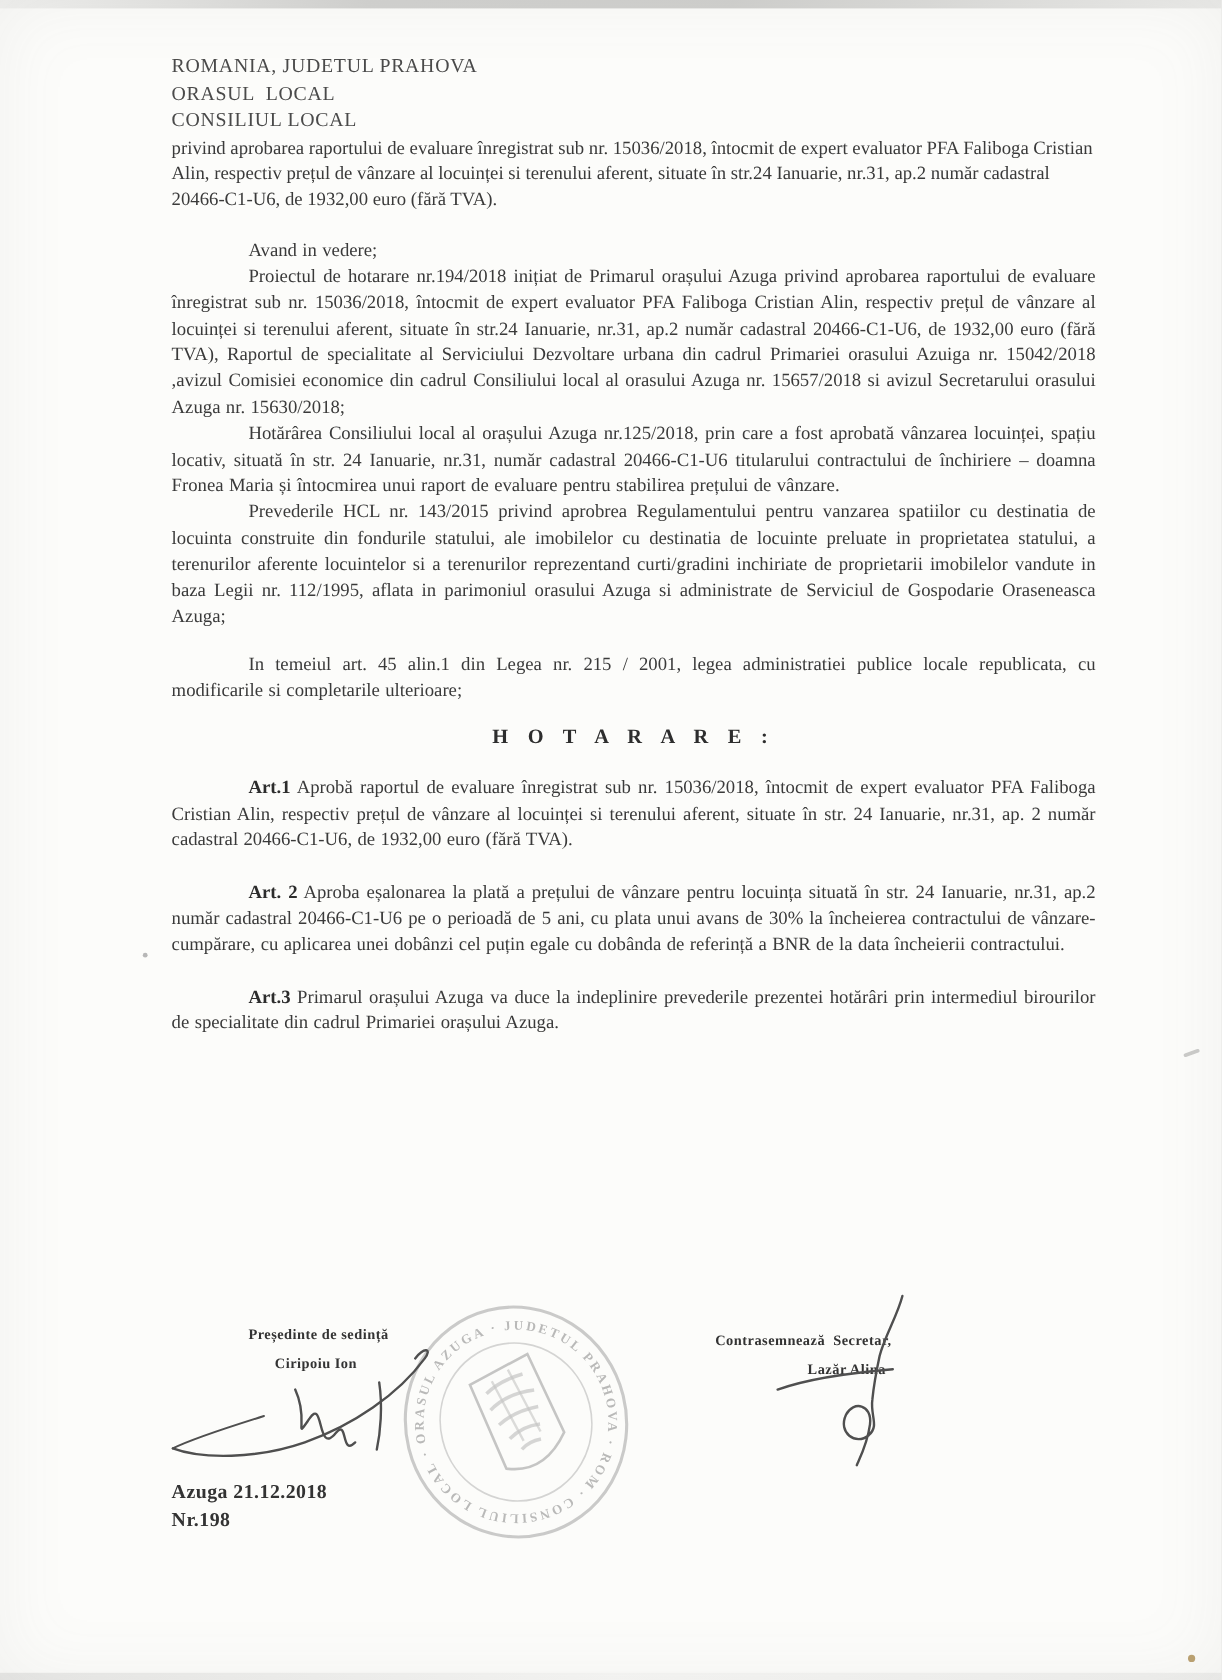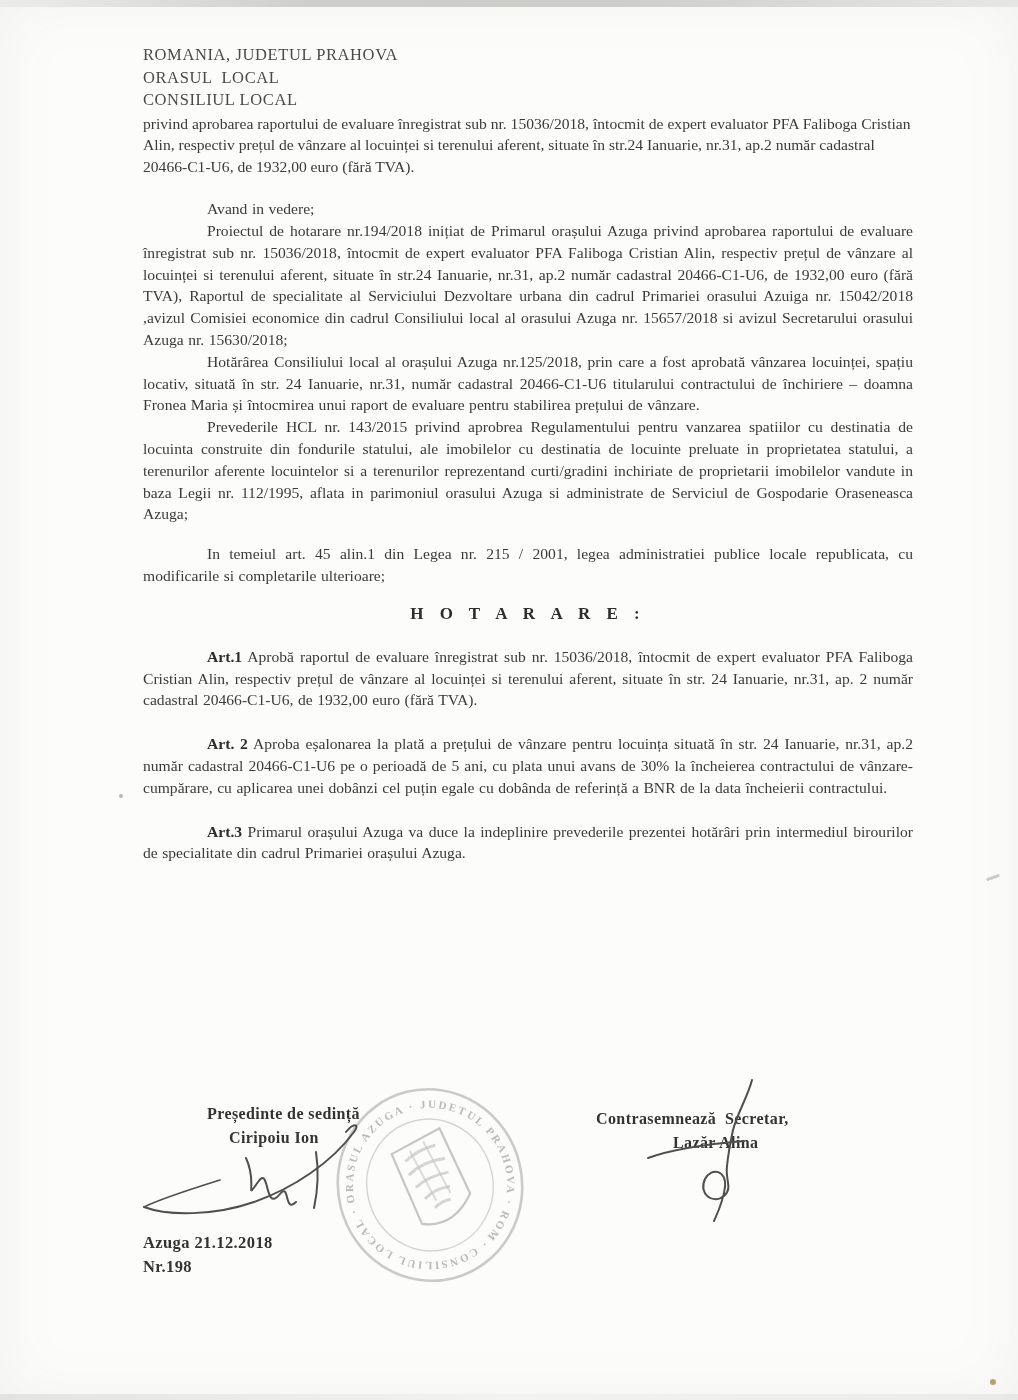--- a/index.html
+++ b/index.html
@@ -35,21 +35,21 @@
   .doc-subtitle{margin-top:1px;font-size:15.6px;line-height:21.6px;color:#3a3a3a;}
   .para{margin:0;text-align:justify;text-indent:64px;font-size:15.6px;line-height:21.8px;word-spacing:0.6px;}
   .para.intro{text-align:left;}
   .para.spaced{margin-top:18px;}
   .adoption{margin:0;font-weight:bold;color:#2c2c2c;text-indent:64px;font-size:15.8px;line-height:21.8px;}
   .decision-heading{margin-top:17px;margin-bottom:17px;text-align:center;font-weight:bold;font-size:17px;letter-spacing:6px;color:#2d2d2d;}
   .article{margin-top:22px;}
   .article .lead{font-weight:bold;color:#2c2c2c;}
   .body-flow{margin-top:21px;}
   
-  .sig-text{position:absolute;font-weight:bold;font-size:16px;color:#333;letter-spacing:0.4px;white-space:pre;}
+  .sig-text{position:absolute;font-weight:bold;font-size:12px;color:#333;letter-spacing:0.4px;white-space:pre;}
   .footer-text{position:absolute;font-weight:bold;font-size:16.5px;color:#333;letter-spacing:0.4px;}
   .stamp-svg{position:absolute;left:330px;top:1076px;opacity:0.52;}
   .sig-svg{position:absolute;}
   .speck{position:absolute;border-radius:50%;}
   .speck.s1{left:119px;top:794px;width:4px;height:4px;background:#9a9a9a;opacity:.7;}
   .speck.s2{left:986px;top:876px;width:14px;height:3px;background:#c9c9c7;transform:rotate(-20deg);border-radius:2px;}
   .speck.s3{left:990px;top:1379px;width:6px;height:6px;background:#a98950;opacity:.8;}
 </style>
 </head>
 <body>

